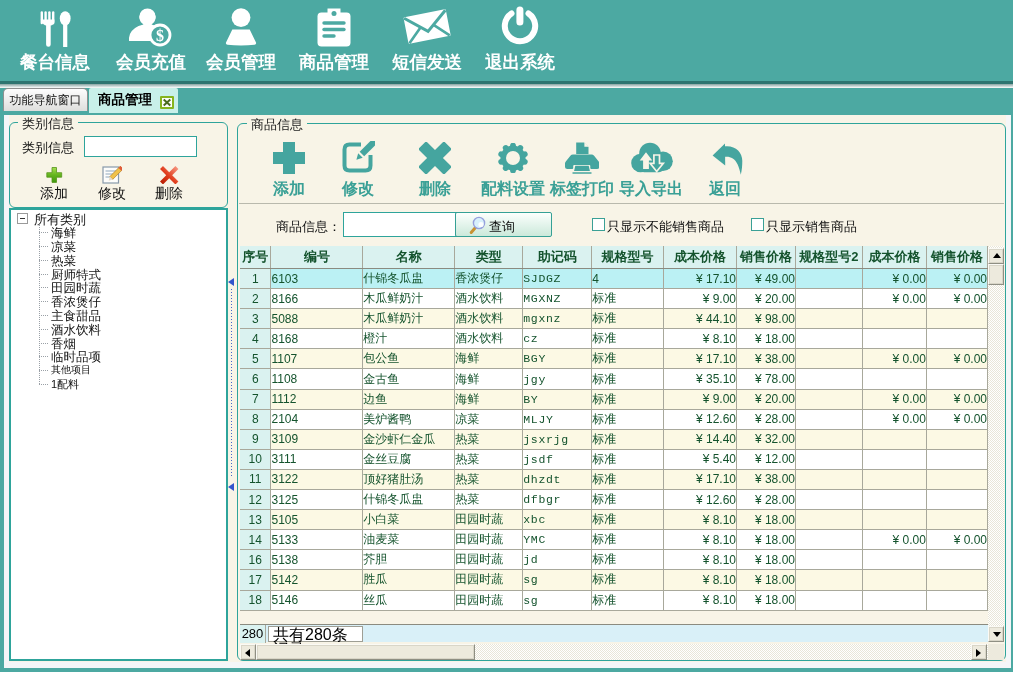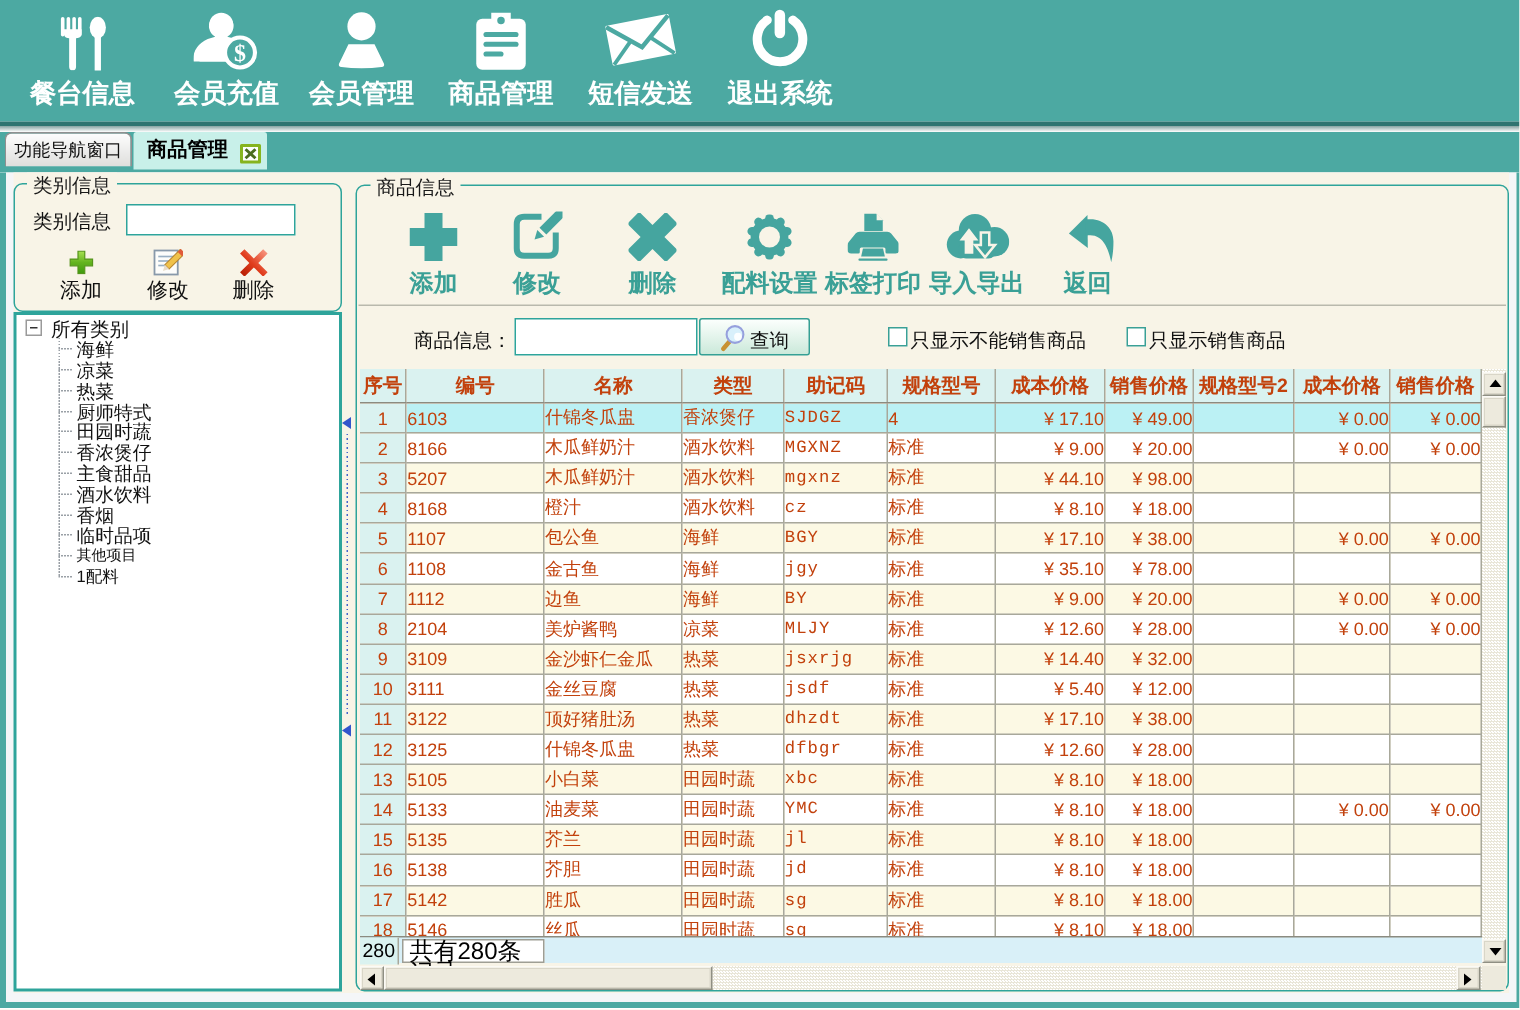--- a/index.html
+++ b/index.html
@@ -4,21 +4,21 @@
 <style>
 * { margin:0; padding:0; box-sizing:border-box; }
 html,body { width:1013px; height:673px; }
 body { font-family:"Liberation Sans",sans-serif; position:relative; background:#fff; overflow:hidden; -webkit-font-smoothing:antialiased; }
 .abs { position:absolute; }
 .tbitem { position:absolute; top:0; width:96px; height:82px; text-align:center; }
 .tbitem .lab { position:absolute; top:50px; left:0; width:100%; color:#fff; font-size:17.5px; font-weight:bold; }
 .tbitem svg { position:absolute; top:8px; left:50%; transform:translateX(-50%); }
 .gb { position:absolute; border:1px solid #2ea49b; border-radius:6px; background:#f8f4e7; }
 .gblab { position:absolute; font-size:13px; color:#1a1a1a; background:#f8f4e7; padding:0 4px; }
-table.grid { border-collapse:collapse; table-layout:fixed; font-size:12px; color:#c2410c; }
+table.grid { border-collapse:collapse; table-layout:fixed; font-size:12px; color:#14532d; }
 table.grid td, table.grid th { overflow:hidden; white-space:nowrap; padding:0; height:20.1px; border-right:1px solid #a8a89b; border-bottom:1px solid #a8a89b; }
 table.grid th { height:22.5px; background:#daf2f0; font-size:13px; font-weight:bold; border-bottom:1px solid #8b8b80; }
 td.ser { background:#daf2f0; text-align:center; }
 td.tl { padding-left:4px; text-align:left; }
 td.pr { padding-right:5px; text-align:right; }
 td.mn { padding-left:4px; font-family:"Liberation Mono",monospace; font-size:11.5px; letter-spacing:0.7px; }
 tr.w td { background:#ffffff; }
 tr.c td { background:#fcf9e4; }
 tr.sel td { background:#bbf1f4; }
 tr.w td.ser, tr.c td.ser, tr.sel td.ser { background:#daf2f0; }
@@ -243,21 +243,21 @@
     </svg></div>
 <div class="abs" style="left:611px;top:179px;width:80px;text-align:center;white-space:nowrap;font-size:16px;font-weight:bold;color:#3aa096;">导入导出</div>
 <div class="abs" style="left:707px;top:141px;"><svg width="36" height="34" viewBox="0 0 36 34">
       <path d="M5.6 14.6 L18 2.4 L18.2 24.4 z" fill="#45a59f"></path>
       <path d="M16.8 5.4 C 28 3.8 35.3 10.8 35.3 19.8 C 35.3 25 34.9 29.2 33.8 33.8 C 32.1 25.4 29.5 20 25.8 17.6 C 22.9 15.7 20 15.5 16.9 16.1 z" fill="#45a59f"></path>
     </svg></div>
 <div class="abs" style="left:685px;top:179px;width:80px;text-align:center;white-space:nowrap;font-size:16px;font-weight:bold;color:#3aa096;">返回</div>
 <div class="abs" style="left:239px;top:203px;width:765px;height:1px;background:#b9b9ad"></div>
 <div class="abs" style="left:276px;top:218px;font-size:13px;color:#111;">商品信息：</div>
 <div class="abs" style="left:343px;top:212px;width:122px;height:25px;background:#fff;border:1px solid #2ea49b;"></div>
-<div class="abs" style="left:466px;top:212px;width:74px;height:25px;background:linear-gradient(#fcfffd,#cbe9da);border:1.5px solid #35a095;border-radius:2px;">
+<div class="abs" style="left:455px;top:212px;width:97px;height:25px;background:linear-gradient(#fcfffd,#cbe9da);border:1.5px solid #35a095;border-radius:2px;">
   <svg width="20" height="20" viewBox="0 0 20 20" style="position:absolute;left:12px;top:2px">
     <path d="M7.5 12.5 L3.2 17.5" stroke="#c89232" stroke-width="3" stroke-linecap="round"></path>
     <circle cx="11" cy="8" r="5.6" fill="#d8f0fb" stroke="#96a0dd" stroke-width="1.4"></circle>
     <circle cx="13" cy="9.5" r="2.6" fill="#ffffff" opacity="0.9"></circle>
   </svg>
   <span style="position:absolute;left:33px;top:5px;font-size:13px;color:#111;">查询</span>
 </div>
 <div class="chk" style="left:592px;top:218px;"></div>
 <div class="abs" style="left:607px;top:218px;font-size:13px;color:#111;">只显示不能销售商品</div>
 <div class="chk" style="left:751px;top:218px;"></div>
@@ -312,21 +312,21 @@
           <td class="mn">MGXNZ</td>
           <td class="tl">标准</td>
           <td class="pr">¥ 9.00</td>
           <td class="pr">¥ 20.00</td>
           <td class="tl"></td>
           <td class="pr">¥ 0.00</td>
           <td class="pr">¥ 0.00</td>
         </tr>
 <tr class="c">
           <td class="ser">3</td>
-          <td class="tl">5207</td>
+          <td class="tl">5088</td>
           <td class="tl">木瓜鲜奶汁</td>
           <td class="tl">酒水饮料</td>
           <td class="mn">mgxnz</td>
           <td class="tl">标准</td>
           <td class="pr">¥ 44.10</td>
           <td class="pr">¥ 98.00</td>
           <td class="tl"></td>
           <td class="pr"></td>
           <td class="pr"></td>
         </tr>
@@ -465,33 +465,20 @@
           <td class="tl">5133</td>
           <td class="tl">油麦菜</td>
           <td class="tl">田园时蔬</td>
           <td class="mn">YMC</td>
           <td class="tl">标准</td>
           <td class="pr">¥ 8.10</td>
           <td class="pr">¥ 18.00</td>
           <td class="tl"></td>
           <td class="pr">¥ 0.00</td>
           <td class="pr">¥ 0.00</td>
-        </tr>
-<tr class="c">
-          <td class="ser">15</td>
-          <td class="tl">5135</td>
-          <td class="tl">芥兰</td>
-          <td class="tl">田园时蔬</td>
-          <td class="mn">jl</td>
-          <td class="tl">标准</td>
-          <td class="pr">¥ 8.10</td>
-          <td class="pr">¥ 18.00</td>
-          <td class="tl"></td>
-          <td class="pr"></td>
-          <td class="pr"></td>
         </tr>
 <tr class="w">
           <td class="ser">16</td>
           <td class="tl">5138</td>
           <td class="tl">芥胆</td>
           <td class="tl">田园时蔬</td>
           <td class="mn">jd</td>
           <td class="tl">标准</td>
           <td class="pr">¥ 8.10</td>
           <td class="pr">¥ 18.00</td>

